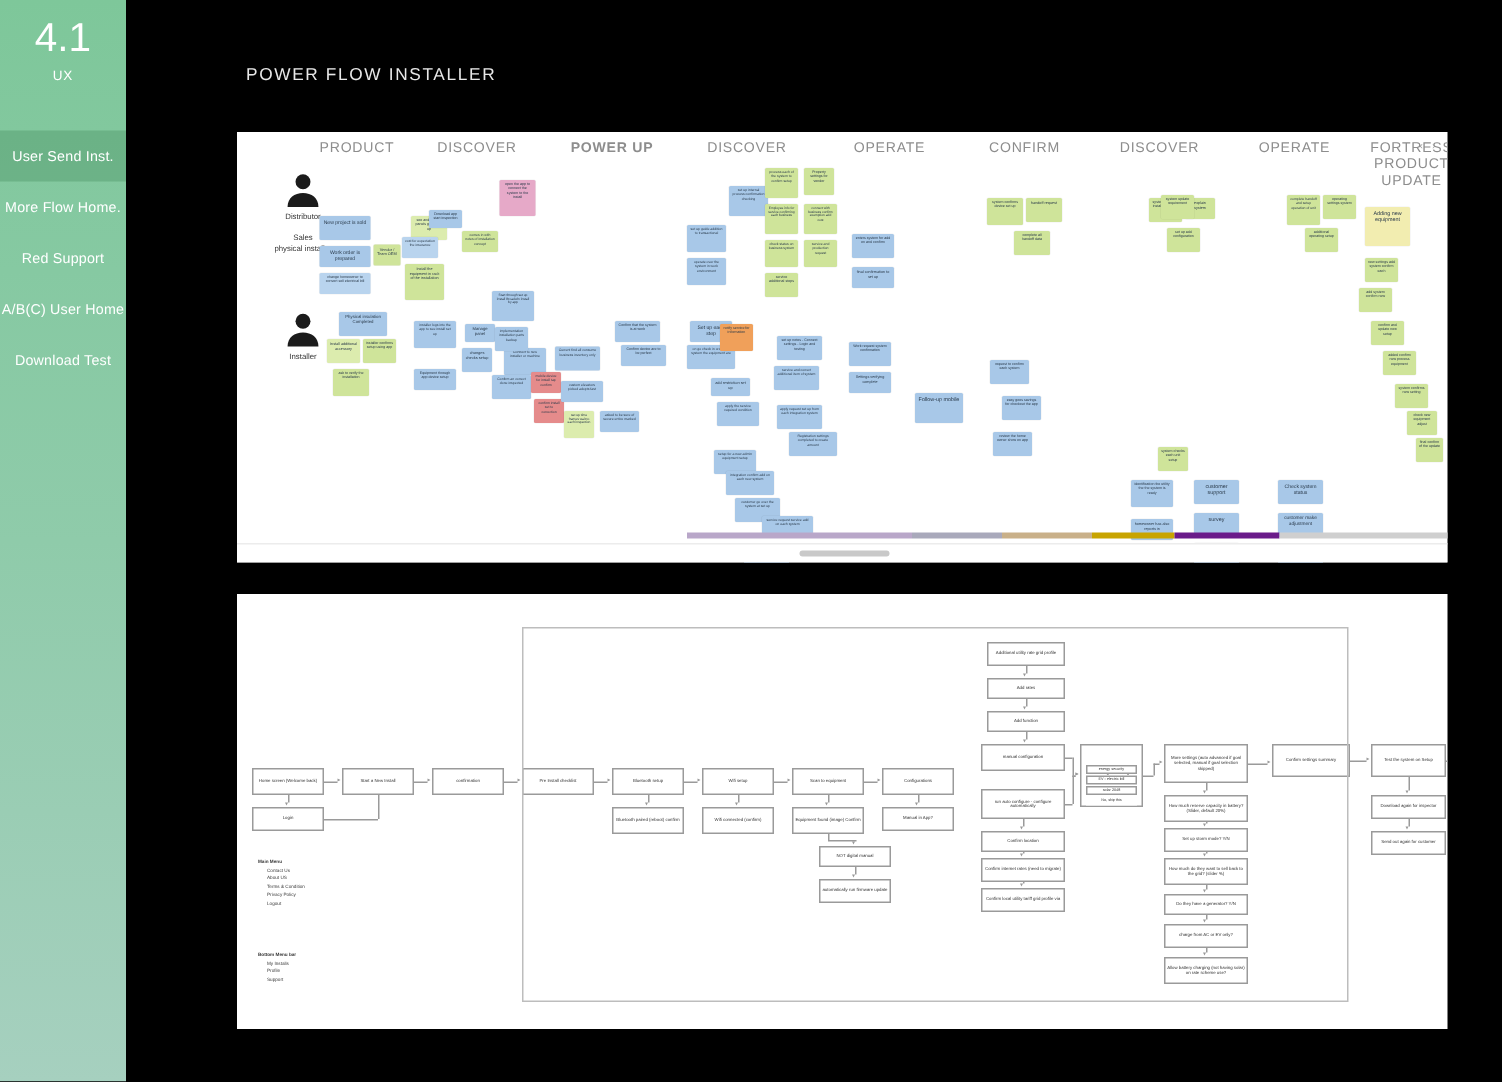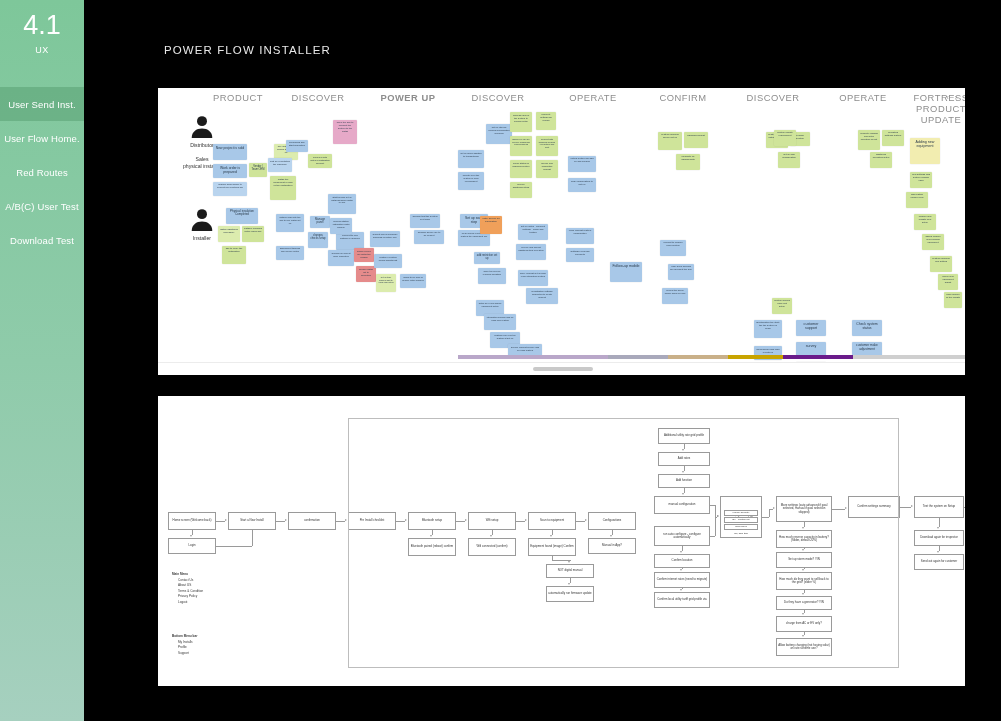--- a/index.html
+++ b/index.html
@@ -107,27 +107,27 @@
 <div id="app">
 
   <div id="sidebar">
     <div id="brand-num">4.1</div>
     <div id="brand-sub">UX</div>
     <div id="nav">
         <div class="nav-item active">
           <span>User Send Inst.</span>
         </div>
         <div class="nav-item">
-          <span>User Flow Home.</span>
+          <span>More Flow Home.</span>
         </div>
         <div class="nav-item">
-          <span>Red Routes</span>
+          <span>Red Support</span>
         </div>
         <div class="nav-item">
-          <span>A/B(C) User Test</span>
+          <span>A/B(C) User Home</span>
         </div>
         <div class="nav-item">
           <span>Download Test</span>
         </div>
       </div>
   </div>
 
   <div id="main">
 
     <div id="page-title">POWER FLOW INSTALLER</div>

